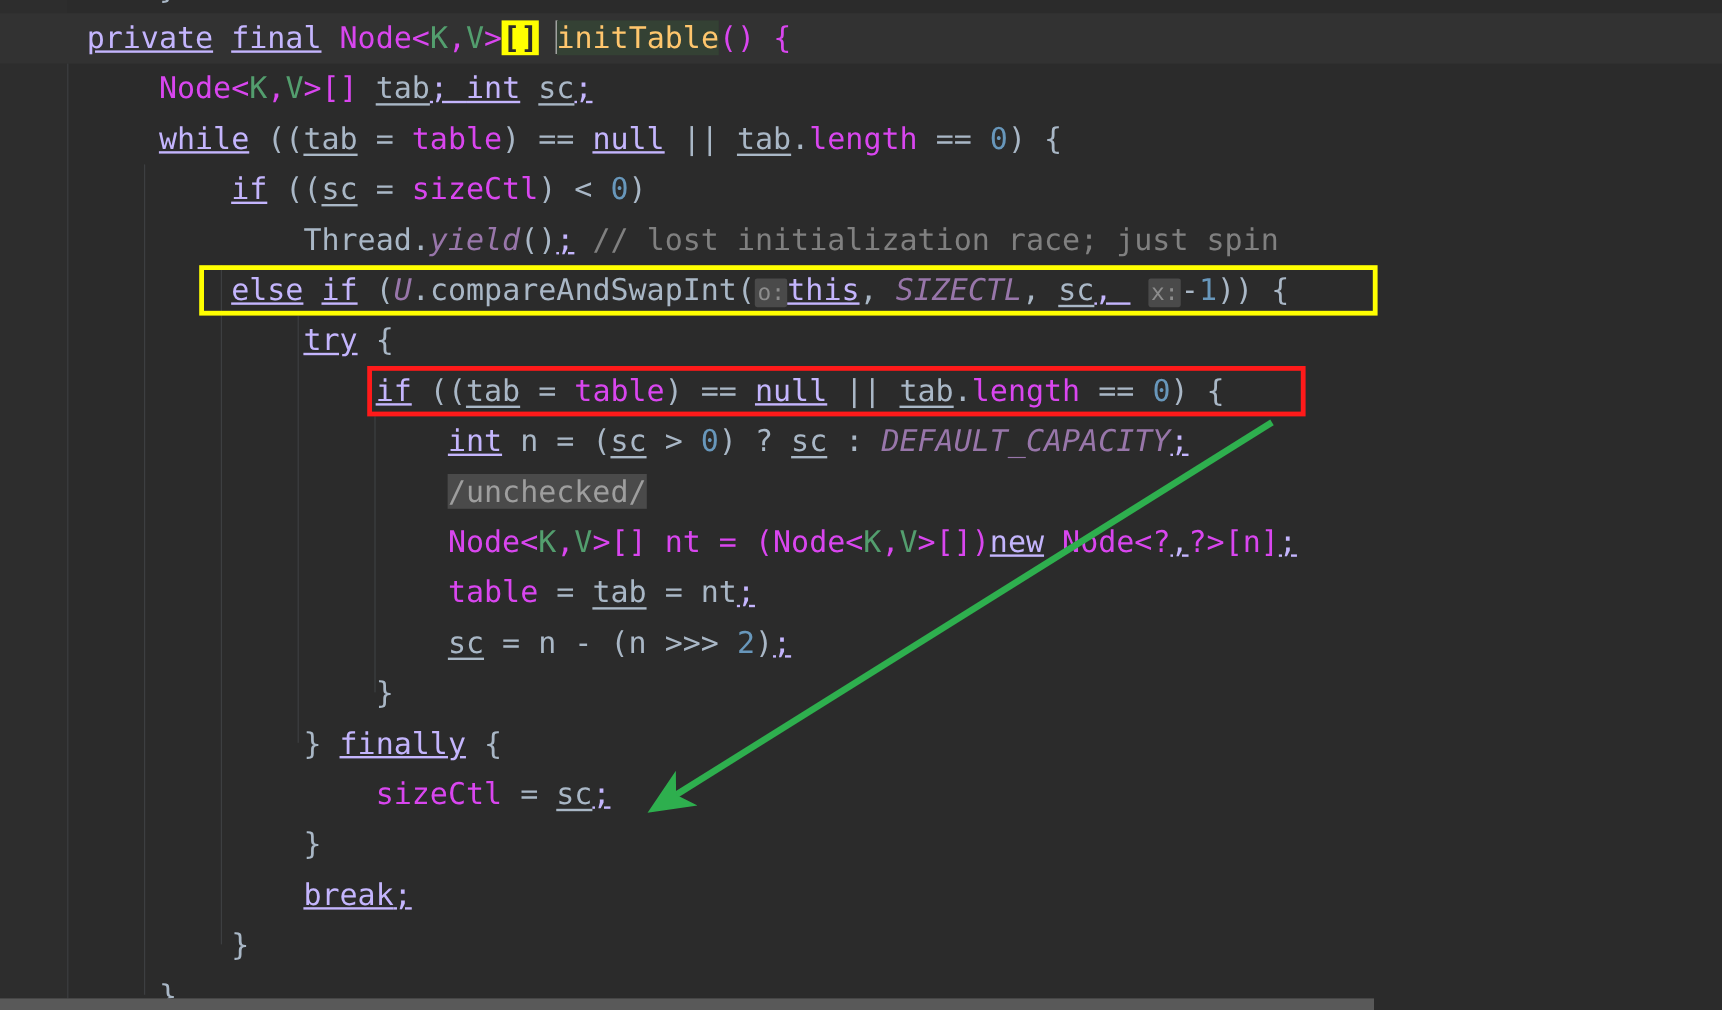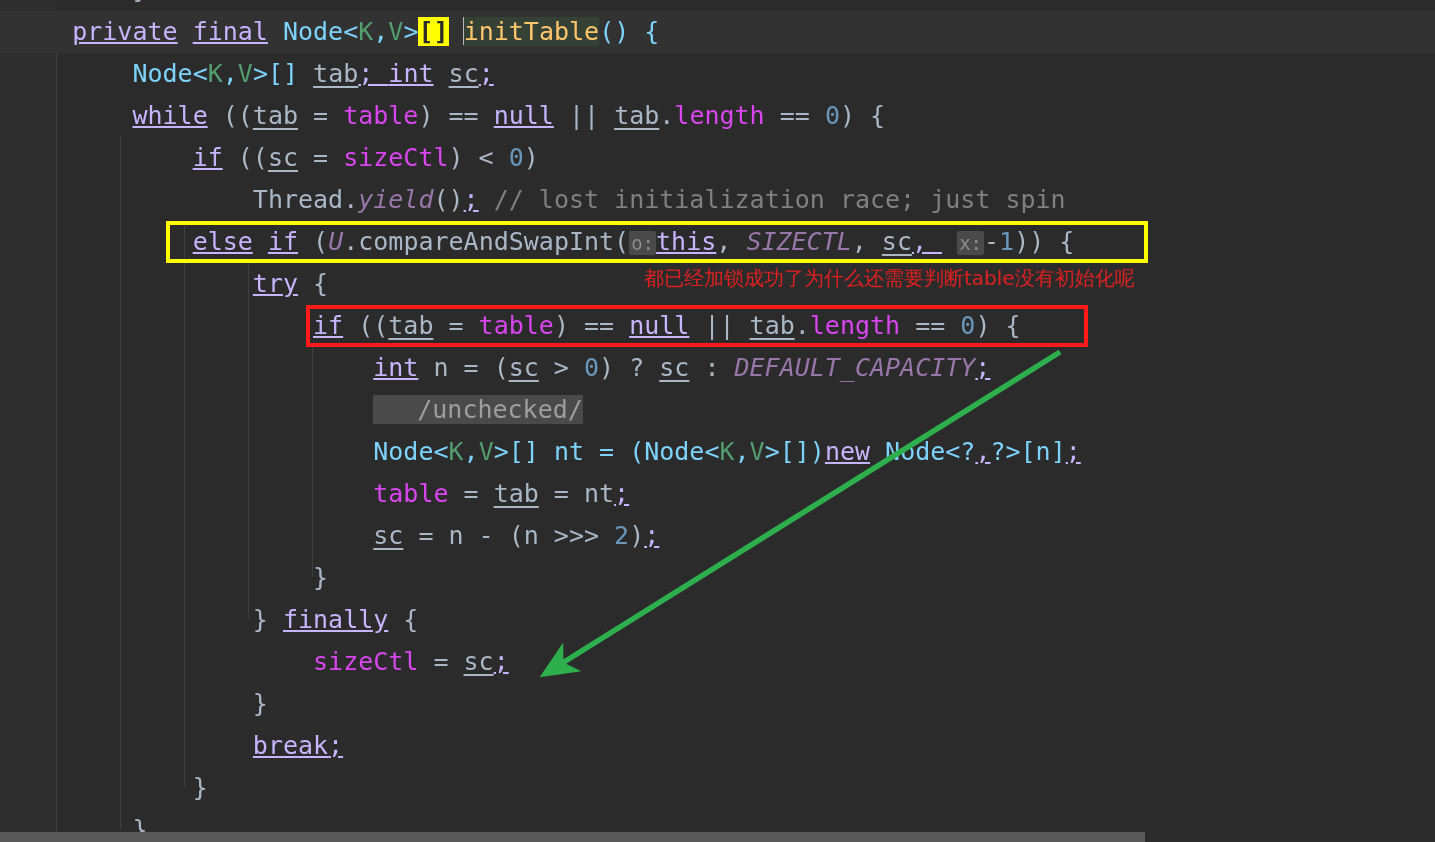--- a/index.html
+++ b/index.html
@@ -59,21 +59,21 @@
 
   
   .kw   { color: #c4b5fd; text-decoration: underline; }
   .plain{ color: #a9b7c6; }
   .gen  { color: #539e6e; }
   .fld  { color: #d946ef; }
   .num  { color: #6897bb; }
   .cmt  { color: #808080; text-align: right; }
   .stat { color: #9876aa; font-style: italic; }
   .mth  { color: #ffc66d; }
-  .cls  { color: #7dd3fc; }
+  .cls  { color: #d946ef; }
   .loc  { color: #a9b7c6; text-decoration: underline; text-decoration-color: #a9b7c6; text-underline-offset: 4px; }
   .ital { color: #9876aa; font-style: italic; }
 
   
   .hint {
     background: #4a4a4a;
     color: #8c8c8c;
     font-size: 19px;
     padding: 1px 2px;
     border-radius: 2px;
@@ -84,21 +84,20 @@
     background: #ffff00;
     color: #2b2b2b;
     font-weight: bold;
   }
   .ident-hl {
     background: #344134;
   }
   .unchecked-hl {
     background: #4a4a4a;
     color: #9e9e9e;
-    padding-left: 44px;
   }
   .caret {
     display: inline-block;
     width: 2px;
     height: 28px;
     background: #bbbbbb;
     vertical-align: -5px;
     margin: 0 -1px;
   }
 
@@ -165,21 +164,20 @@
   <div class="indent-guide" style="left:184px; top:221px; height:566px;"></div>
   <div class="indent-guide" style="left:248px; top:263px; height:356px;"></div>
   <div class="indent-guide" style="left:312px; top:347px; height:230px;"></div>
 
   <div class="code" id="code-layer"><div class="line" style="top: -31px; padding-left: 12px;"><span class="ind">        </span><span class="plain">}</span></div><div class="line" style="top: 11px; padding-left: 12px;"><span class="ind">    </span><span class="kw">private</span><span class="plain"> </span><span class="kw">final</span><span class="plain"> </span><span class="cls">Node&lt;</span><span class="gen">K</span><span class="cls">,</span><span class="gen">V</span><span class="cls">&gt;</span><span class="brk-hl">[]</span><span class="plain"> </span><span class="caret"></span><span class="mth ident-hl">initTable</span><span class="cls">() {</span></div><div class="line" style="top: 53px; padding-left: 12px;"><span class="ind">        </span><span class="cls">Node&lt;</span><span class="gen">K</span><span class="cls">,</span><span class="gen">V</span><span class="cls">&gt;[] </span><span class="loc">tab</span><span class="kw">; </span><span class="kw">int</span><span class="plain"> </span><span class="loc">sc</span><span class="kw">;</span></div><div class="line" style="top: 95px; padding-left: 12px;"><span class="ind">        </span><span class="kw">while</span><span class="plain"> ((</span><span class="loc">tab</span><span class="plain"> = </span><span class="fld">table</span><span class="plain">) == </span><span class="kw">null</span><span class="plain"> || </span><span class="loc">tab</span><span class="plain">.</span><span class="fld">length</span><span class="plain"> == </span><span class="num">0</span><span class="plain">) {</span></div><div class="line" style="top: 137px; padding-left: 12px;"><span class="ind">            </span><span class="kw">if</span><span class="plain"> ((</span><span class="loc">sc</span><span class="plain"> = </span><span class="fld">sizeCtl</span><span class="plain">) &lt; </span><span class="num">0</span><span class="plain">)</span></div><div class="line" style="top: 179px; padding-left: 12px;"><span class="ind">                </span><span class="plain">Thread</span><span class="plain">.</span><span class="ital">yield</span><span class="plain">()</span><span class="kw">;</span><span class="plain"> </span><span class="cmt">// lost initialization race; just spin</span></div><div class="line" style="top: 221px; padding-left: 12px;"><span class="ind">            </span><span class="kw">else</span><span class="plain"> </span><span class="kw">if</span><span class="plain"> (</span><span class="ital">U</span><span class="plain">.compareAndSwapInt(</span><span class="hint">o:</span><span class="kw">this</span><span class="plain">, </span><span class="stat">SIZECTL</span><span class="plain">, </span><span class="loc">sc</span><span class="kw">, </span><span class="plain"> </span><span class="hint">x:</span><span class="plain">-</span><span class="num">1</span><span class="plain">)) {</span></div><div class="line" style="top: 263px; padding-left: 12px;"><span class="ind">                </span><span class="kw">try</span><span class="plain"> {</span></div><div class="line" style="top: 305px; padding-left: 12px;"><span class="ind">                    </span><span class="kw">if</span><span class="plain"> ((</span><span class="loc">tab</span><span class="plain"> = </span><span class="fld">table</span><span class="plain">) == </span><span class="kw">null</span><span class="plain"> || </span><span class="loc">tab</span><span class="plain">.</span><span class="fld">length</span><span class="plain"> == </span><span class="num">0</span><span class="plain">) {</span></div><div class="line" style="top: 347px; padding-left: 12px;"><span class="ind">                        </span><span class="kw">int</span><span class="plain"> n = (</span><span class="loc">sc</span><span class="plain"> &gt; </span><span class="num">0</span><span class="plain">) ? </span><span class="loc">sc</span><span class="plain"> : </span><span class="stat">DEFAULT_CAPACITY</span><span class="kw">;</span></div><div class="line" style="top: 389px; padding-left: 12px;"><span class="ind">                        </span><span class="unchecked-hl">/unchecked/</span></div><div class="line" style="top: 431px; padding-left: 12px;"><span class="ind">                        </span><span class="cls">Node&lt;</span><span class="gen">K</span><span class="cls">,</span><span class="gen">V</span><span class="cls">&gt;[] nt = (Node&lt;</span><span class="gen">K</span><span class="cls">,</span><span class="gen">V</span><span class="cls">&gt;[])</span><span class="kw">new</span><span class="cls"> Node&lt;?</span><span class="kw">,</span><span class="cls">?&gt;[n]</span><span class="kw">;</span></div><div class="line" style="top: 473px; padding-left: 12px;"><span class="ind">                        </span><span class="fld">table</span><span class="plain"> = </span><span class="loc">tab</span><span class="plain"> = nt</span><span class="kw">;</span></div><div class="line" style="top: 515px; padding-left: 12px;"><span class="ind">                        </span><span class="loc">sc</span><span class="plain"> = n - (n &gt;&gt;&gt; </span><span class="num">2</span><span class="plain">)</span><span class="kw">;</span></div><div class="line" style="top: 557px; padding-left: 12px;"><span class="ind">                    </span><span class="plain">}</span></div><div class="line" style="top: 599px; padding-left: 12px;"><span class="ind">                </span><span class="plain">} </span><span class="kw">finally</span><span class="plain"> {</span></div><div class="line" style="top: 641px; padding-left: 12px;"><span class="ind">                    </span><span class="fld">sizeCtl</span><span class="plain"> = </span><span class="loc">sc</span><span class="kw">;</span></div><div class="line" style="top: 683px; padding-left: 12px;"><span class="ind">                </span><span class="plain">}</span></div><div class="line" style="top: 725px; padding-left: 12px;"><span class="ind">                </span><span class="kw">break</span><span class="kw">;</span></div><div class="line" style="top: 767px; padding-left: 12px;"><span class="ind">            </span><span class="plain">}</span></div><div class="line" style="top: 809px; padding-left: 12px;"><span class="ind">        </span><span class="plain">}</span></div></div>
 
   <div class="box box-yellow" style="left:166px; top:221px; width:982px; height:42px;"></div>
 
   <div class="box box-red" style="left:306px; top:305px; width:782px; height:42px;"></div>
 
-  <div class="anno anno-red" style="left:644px; top:266px;">都已经加锁成功了为什么还需要判断table没有初始化呢</div>
 
   <div class="anno anno-green" style="left:610px; top:647px;">
     
     
     
   </div>
 
   <svg class="arrow-svg" viewBox="0 0 1435 842">
     <defs>
       <marker id="ahead" markerWidth="7" markerHeight="7" refX="5.2" refY="3.5" orient="auto" markerUnits="strokeWidth">

